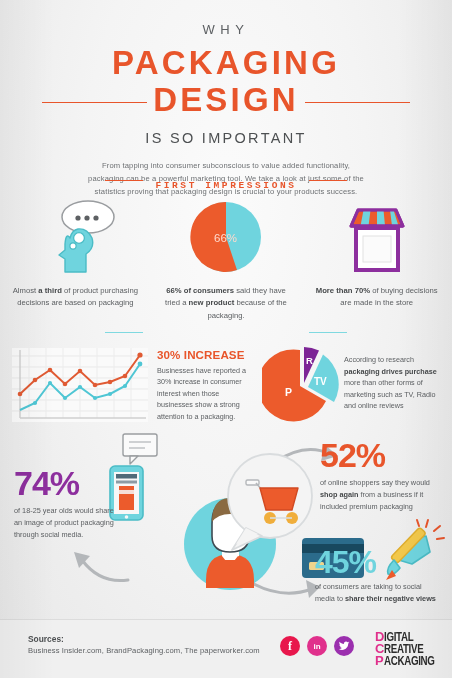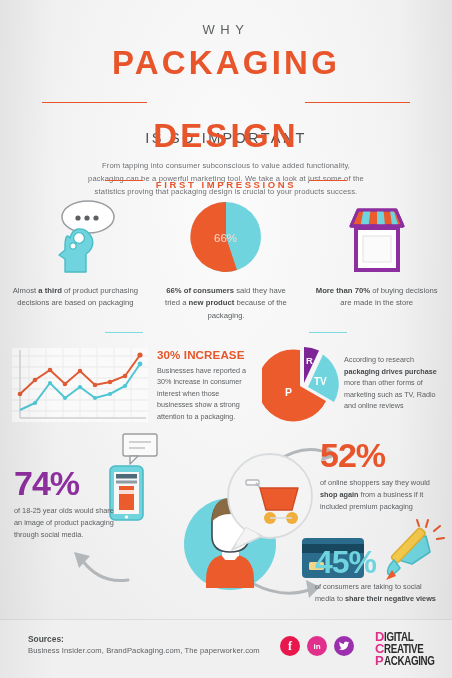--- a/index.html
+++ b/index.html
@@ -25,40 +25,40 @@
   .hdr .why{
     font-size:13px;letter-spacing:5.5px;color:#5d6063;font-weight:400;
   }
   .hdr .pkg{
     font-size:33px;letter-spacing:3.2px;color:#e8552b;font-weight:700;
     margin-top:9px;line-height:1.04;
   }
   .hdr .dsg-wrap{position:relative;height:40px;margin-top:2px;}
   .hdr .dsg{
     font-size:33px;letter-spacing:3.2px;color:#e8552b;font-weight:700;line-height:1.1;
-    position:relative;z-index:2;display:inline-block;padding:0 12px;margin-top:36px;
+    position:relative;z-index:2;display:inline-block;padding:0 12px;
   }
   .rule{
     position:absolute;top:20px;height:1px;background:#e8552b;z-index:1;
   }
   .rule.l{left:42px;width:105px;}
   .rule.r{right:42px;width:105px;}
   .hdr .iso{
     font-size:14.5px;letter-spacing:2.3px;color:#4d5052;margin-top:8px;
   }
   .hdr .lede{
     margin:13px auto 0;width:276px;font-size:7.6px;line-height:1.72;
     color:#6d7073;letter-spacing:.14px;
   }
 
   
   .sect{position:absolute;left:0;right:0;text-align:center;}
   .sect .label{
     display:inline-block;font-size:9.5px;font-weight:700;letter-spacing:2.6px;
-    padding:0 11px;position:relative;z-index:2;
+    padding:0 11px;position:relative;z-index:2;font-family:Liberation Mono, monospace;
   }
   .sect .bar{position:absolute;top:6px;height:1.3px;z-index:1;}
   .sect.orange .label{color:#e8552b;}
   .sect.orange .bar{background:#e8552b;}
   .sect.teal .label{color:#4fcbd4;}
   .sect.teal .bar{background:#7fd9e0;}
   .sect .bar.l{left:105px;width:38px;}
   .sect .bar.r{right:105px;width:38px;}
 
   

